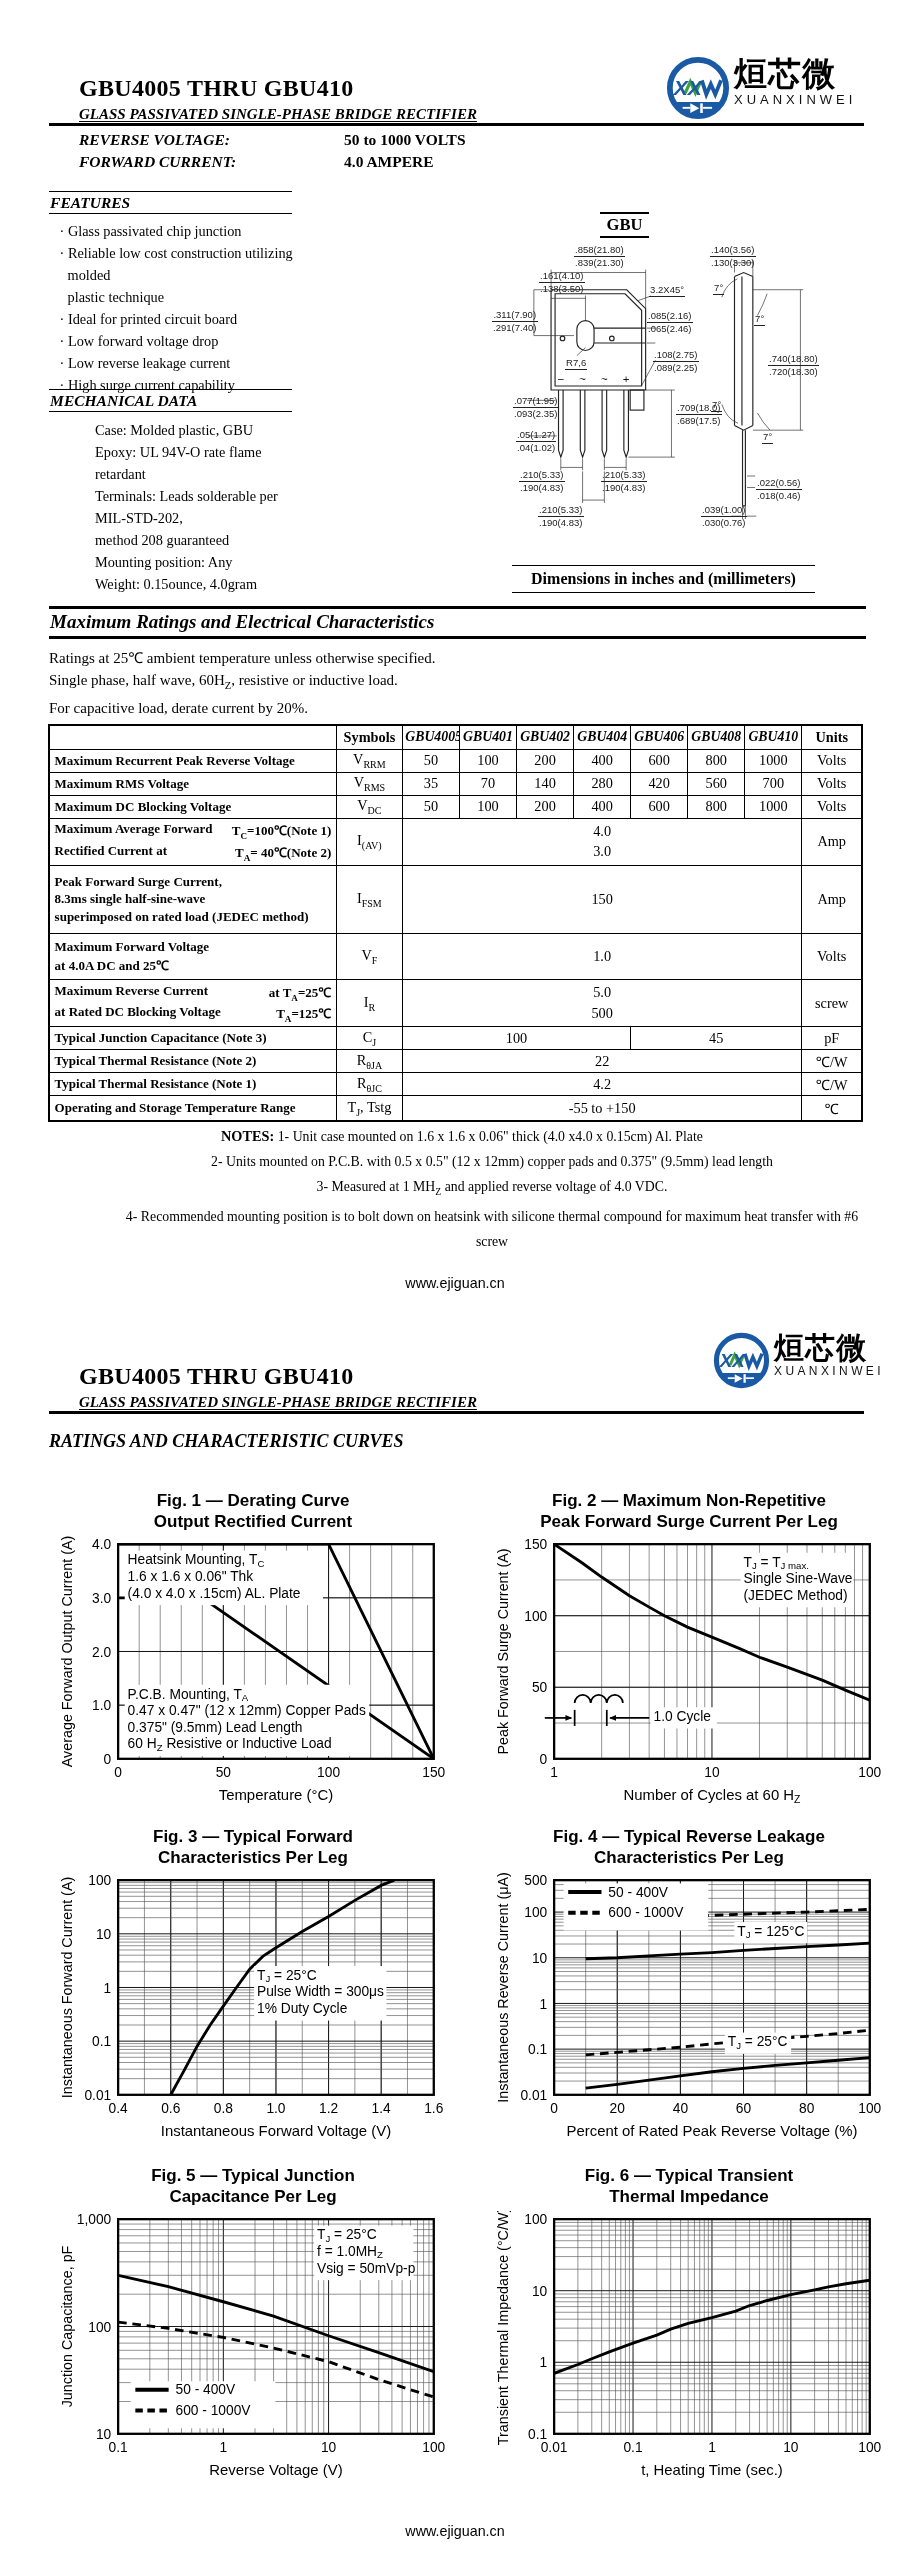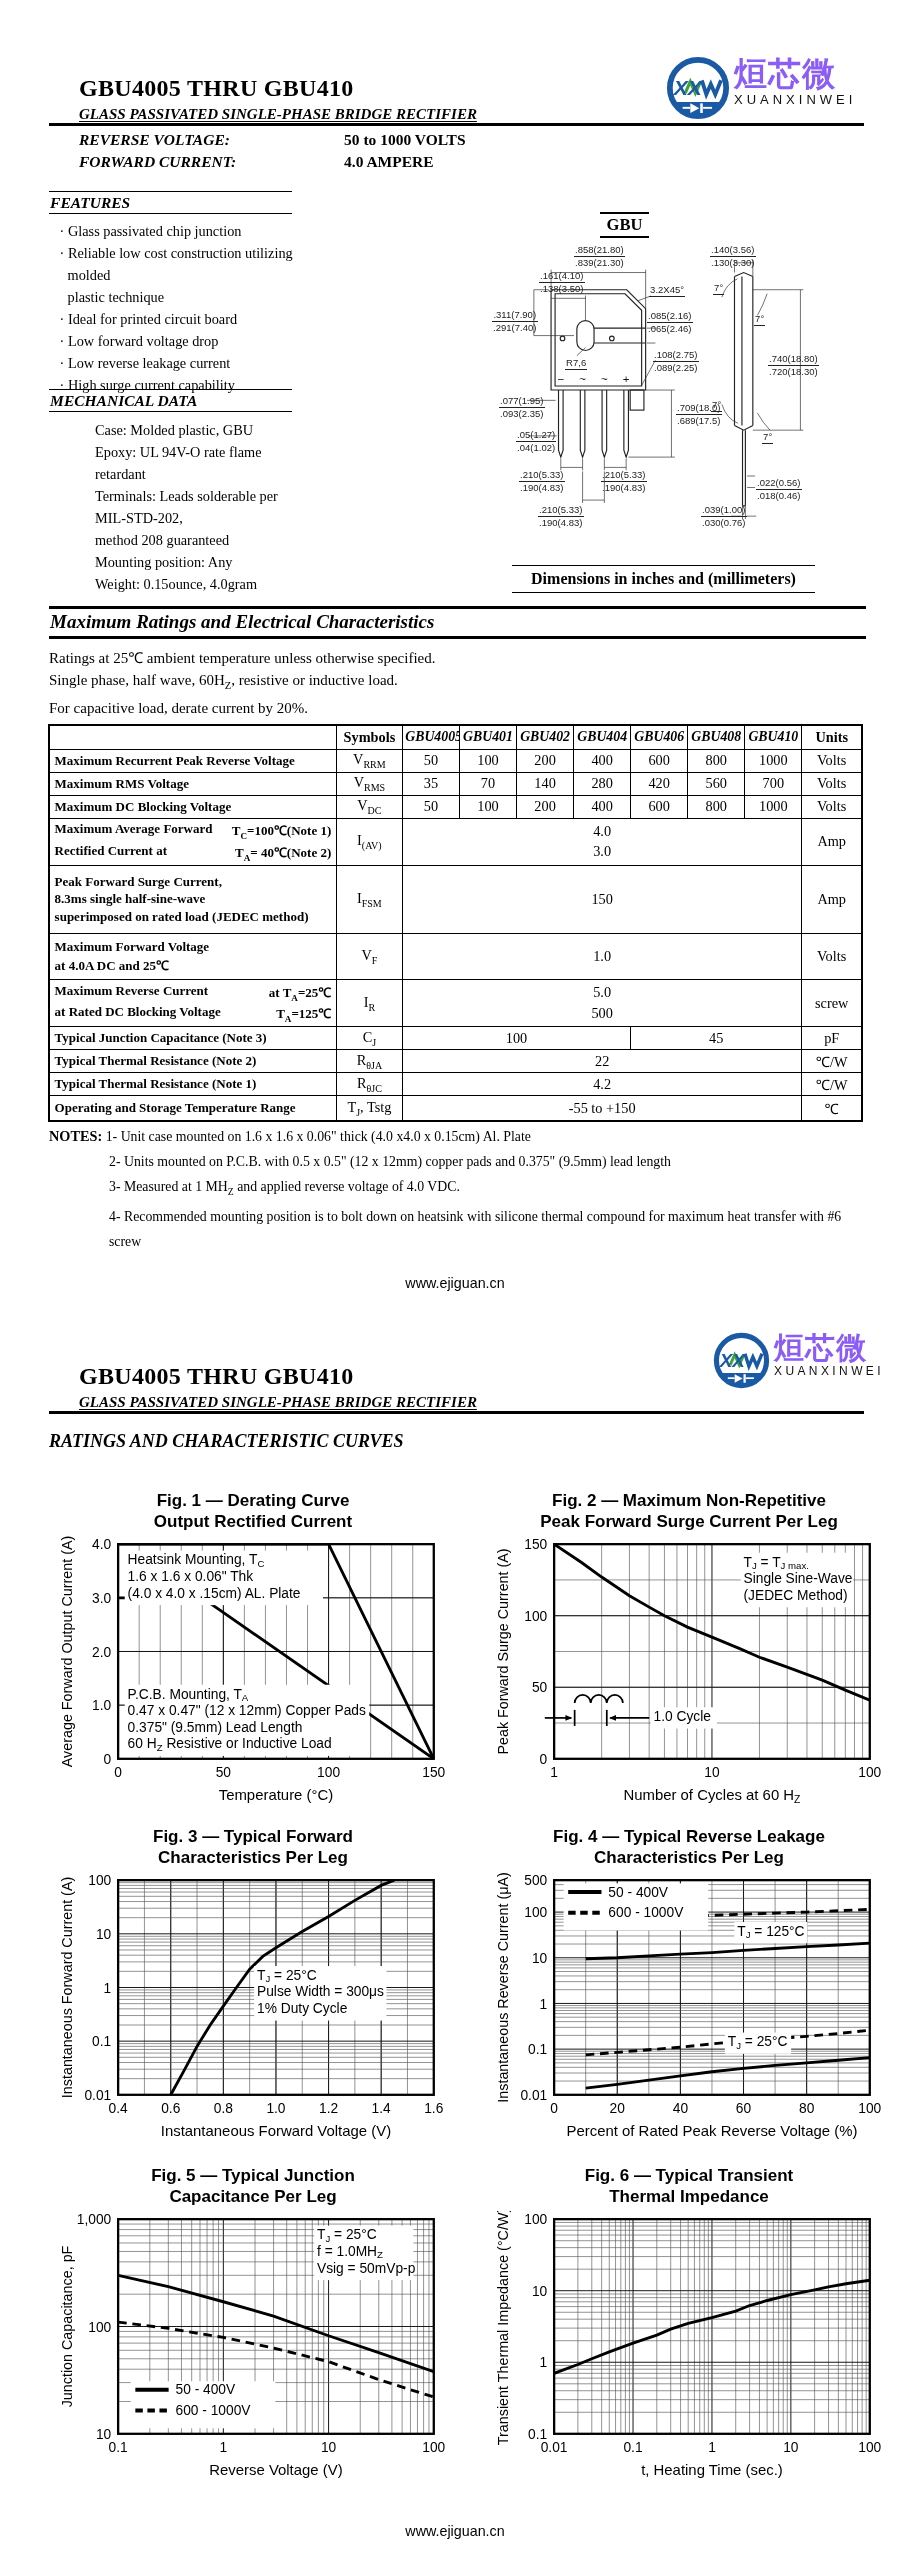--- a/index.html
+++ b/index.html
@@ -23,32 +23,32 @@
   .cond{font-size:15px;line-height:22px;}
   table.specs{border-collapse:collapse;table-layout:fixed;width:815px;border:2.3px solid #000;}
   .specs td{border:1.7px solid #000;text-align:center;vertical-align:middle;font-size:14.3px;padding:0 2.3px;overflow:hidden;}
   .specs td.p{text-align:left;font-weight:bold;font-size:13px;padding:1.1px 4.6px;}
   .specs td.sym,.specs td.unit{font-weight:normal;}
   .specs tr.hdr td{font-weight:bold;}
   .specs tr.hdr td.dev{font-style:italic;font-size:13.8px;}
   .specs .line{display:flex;justify-content:space-between;margin:1.7px 0;}
   .vbox{display:flex;flex-direction:column;justify-content:space-around;align-items:center;}
   sub{font-size:70%;}
-  .notes{font-size:13.8px;line-height:25px;}
+  .notes{font-size:13.8px;line-height:25px;text-align:center;}
   .notes .nline{margin-left:60px;}
   .notes .nline.first{margin-left:0;}
   .note-label{font-weight:bold;font-size:14.3px;}
   .site{font-family:"Liberation Sans",sans-serif;font-size:14.3px;width:910px;text-align:center;}
   .p2-heading{font-size:18px;font-weight:bold;font-style:italic;}
   .fig{position:absolute;width:396px;}
   .fig-title{font-family:"Liberation Sans",sans-serif;font-weight:bold;font-size:17px;line-height:20.7px;text-align:center;margin-bottom:3.4px;}
   .chart text{font-family:"Liberation Sans",sans-serif;}
   #pkg-svg text{font-family:"Liberation Sans",sans-serif;}
   .logo{position:absolute;display:flex;gap:4px;}
-  .logo-txt .cn{font-size:33px;line-height:36px;font-weight:bold;font-family:"Liberation Sans",sans-serif;letter-spacing:1.1px;color:#8b5cf6;}
+  .logo-txt .cn{font-size:33px;line-height:36px;font-weight:bold;font-family:"Liberation Sans",sans-serif;letter-spacing:1.1px;color:#000000;}
   .logo-txt .en{font-size:13px;letter-spacing:4px;font-family:"Liberation Sans",sans-serif;color:#111;}
 </style>
 </head>
 <body>
 
 <div class="page">
 
   <div class="abs doc-title" style="left:79px;top:75px">GBU4005 THRU GBU410</div>
 
   <div class="logo" style="left:666px;top:56px">
@@ -876,21 +876,21 @@
       <span class="a">.085(2.16)</span>
       <span class="b">.065(2.46)</span>
     </div>
     <div class="dim" style="left: 565px; top: 357px;">
       <span class="a">R7,6</span>
     </div>
     <div class="dim" style="left: 653px; top: 349px;">
       <span class="a">.108(2.75)</span>
       <span class="b">.089(2.25)</span>
     </div>
-    <div class="dim" style="left: 499px; top: 395px;">
+    <div class="dim" style="left: 513px; top: 395px;">
       <span class="a">.077(1.95)</span>
       <span class="b">.093(2.35)</span>
     </div>
     <div class="dim" style="left: 516px; top: 429px;">
       <span class="a">.05(1.27)</span>
       <span class="b">.04(1.02)</span>
     </div>
     <div class="dim" style="left: 519px; top: 469px;">
       <span class="a">.210(5.33)</span>
       <span class="b">.190(4.83)</span>

